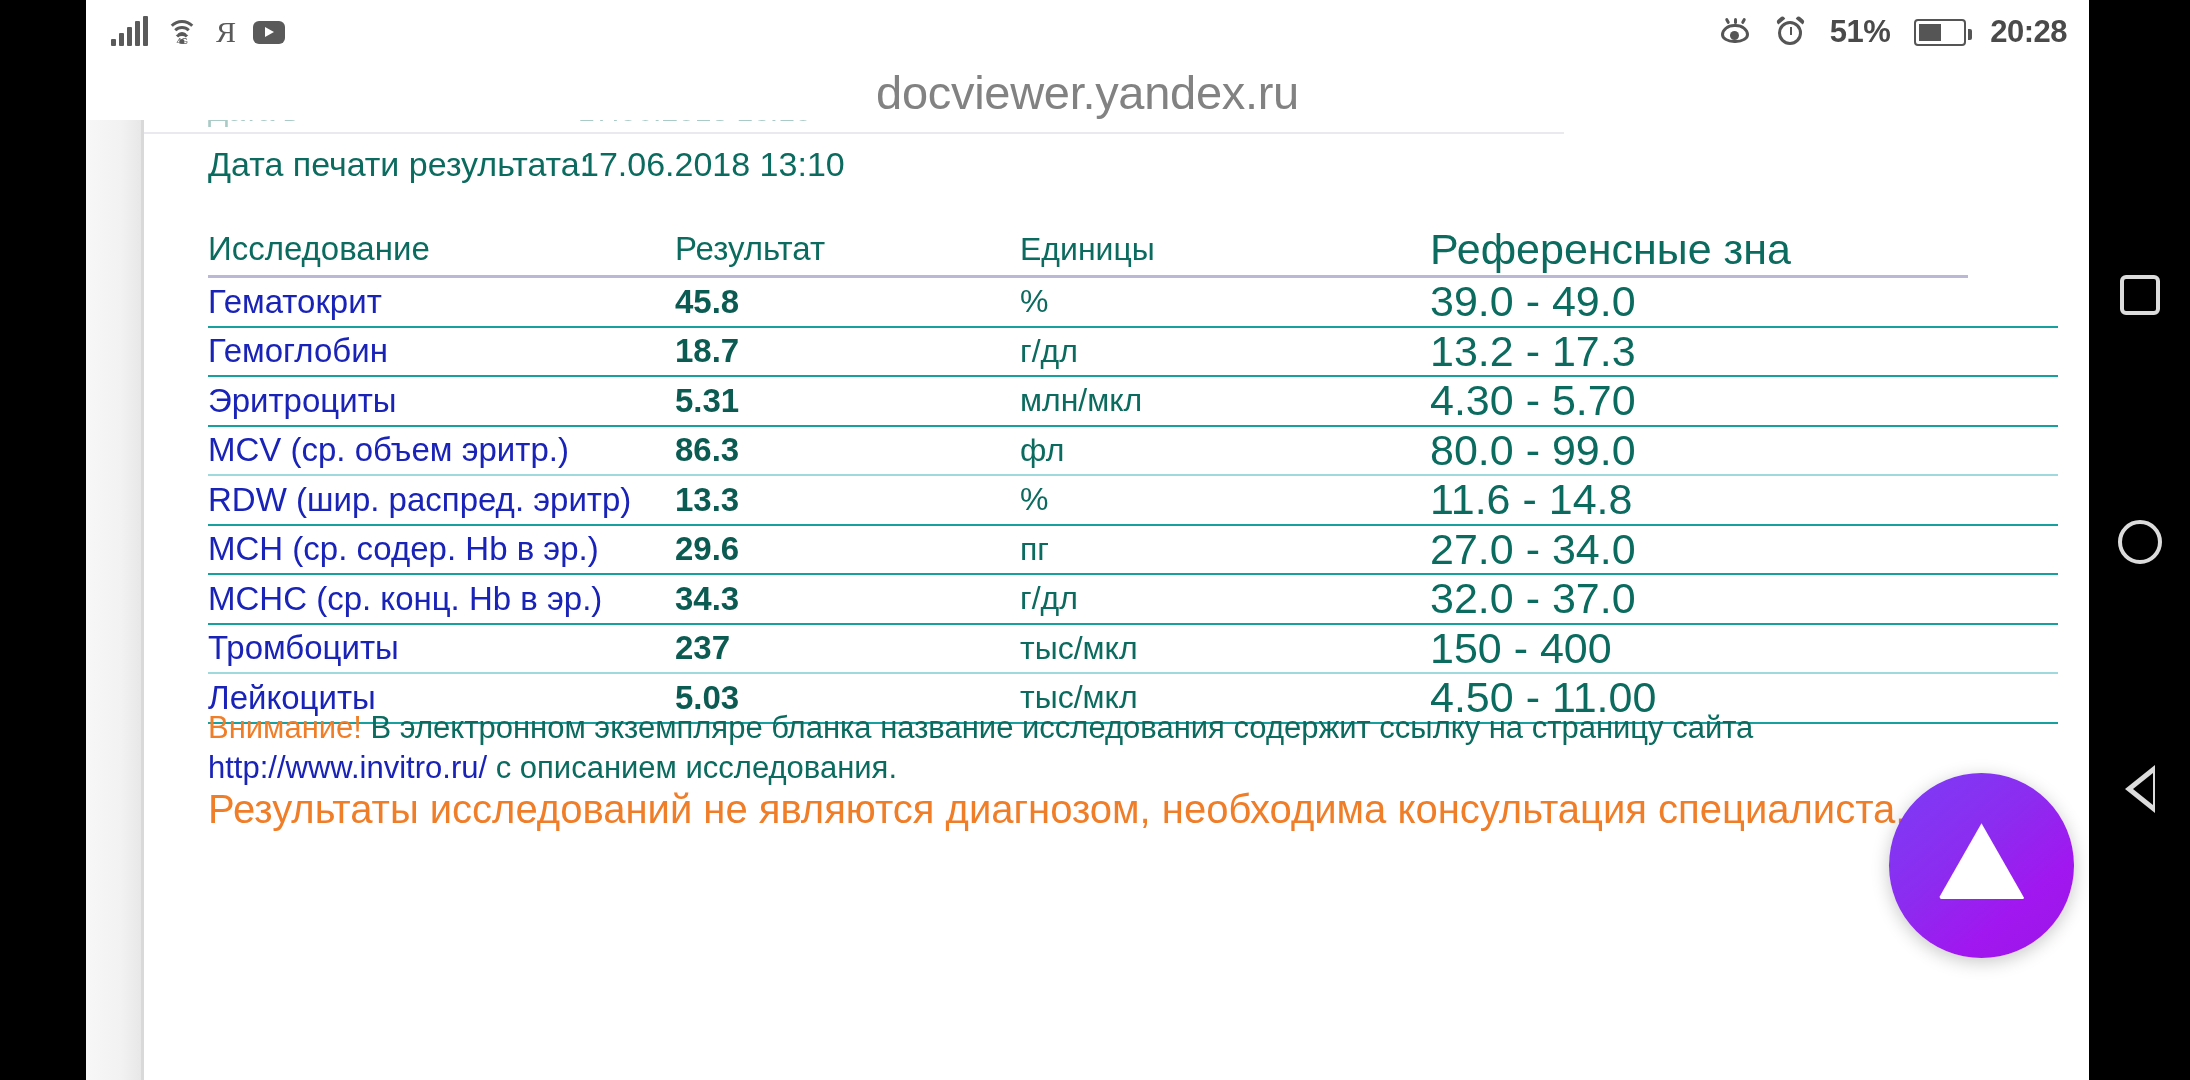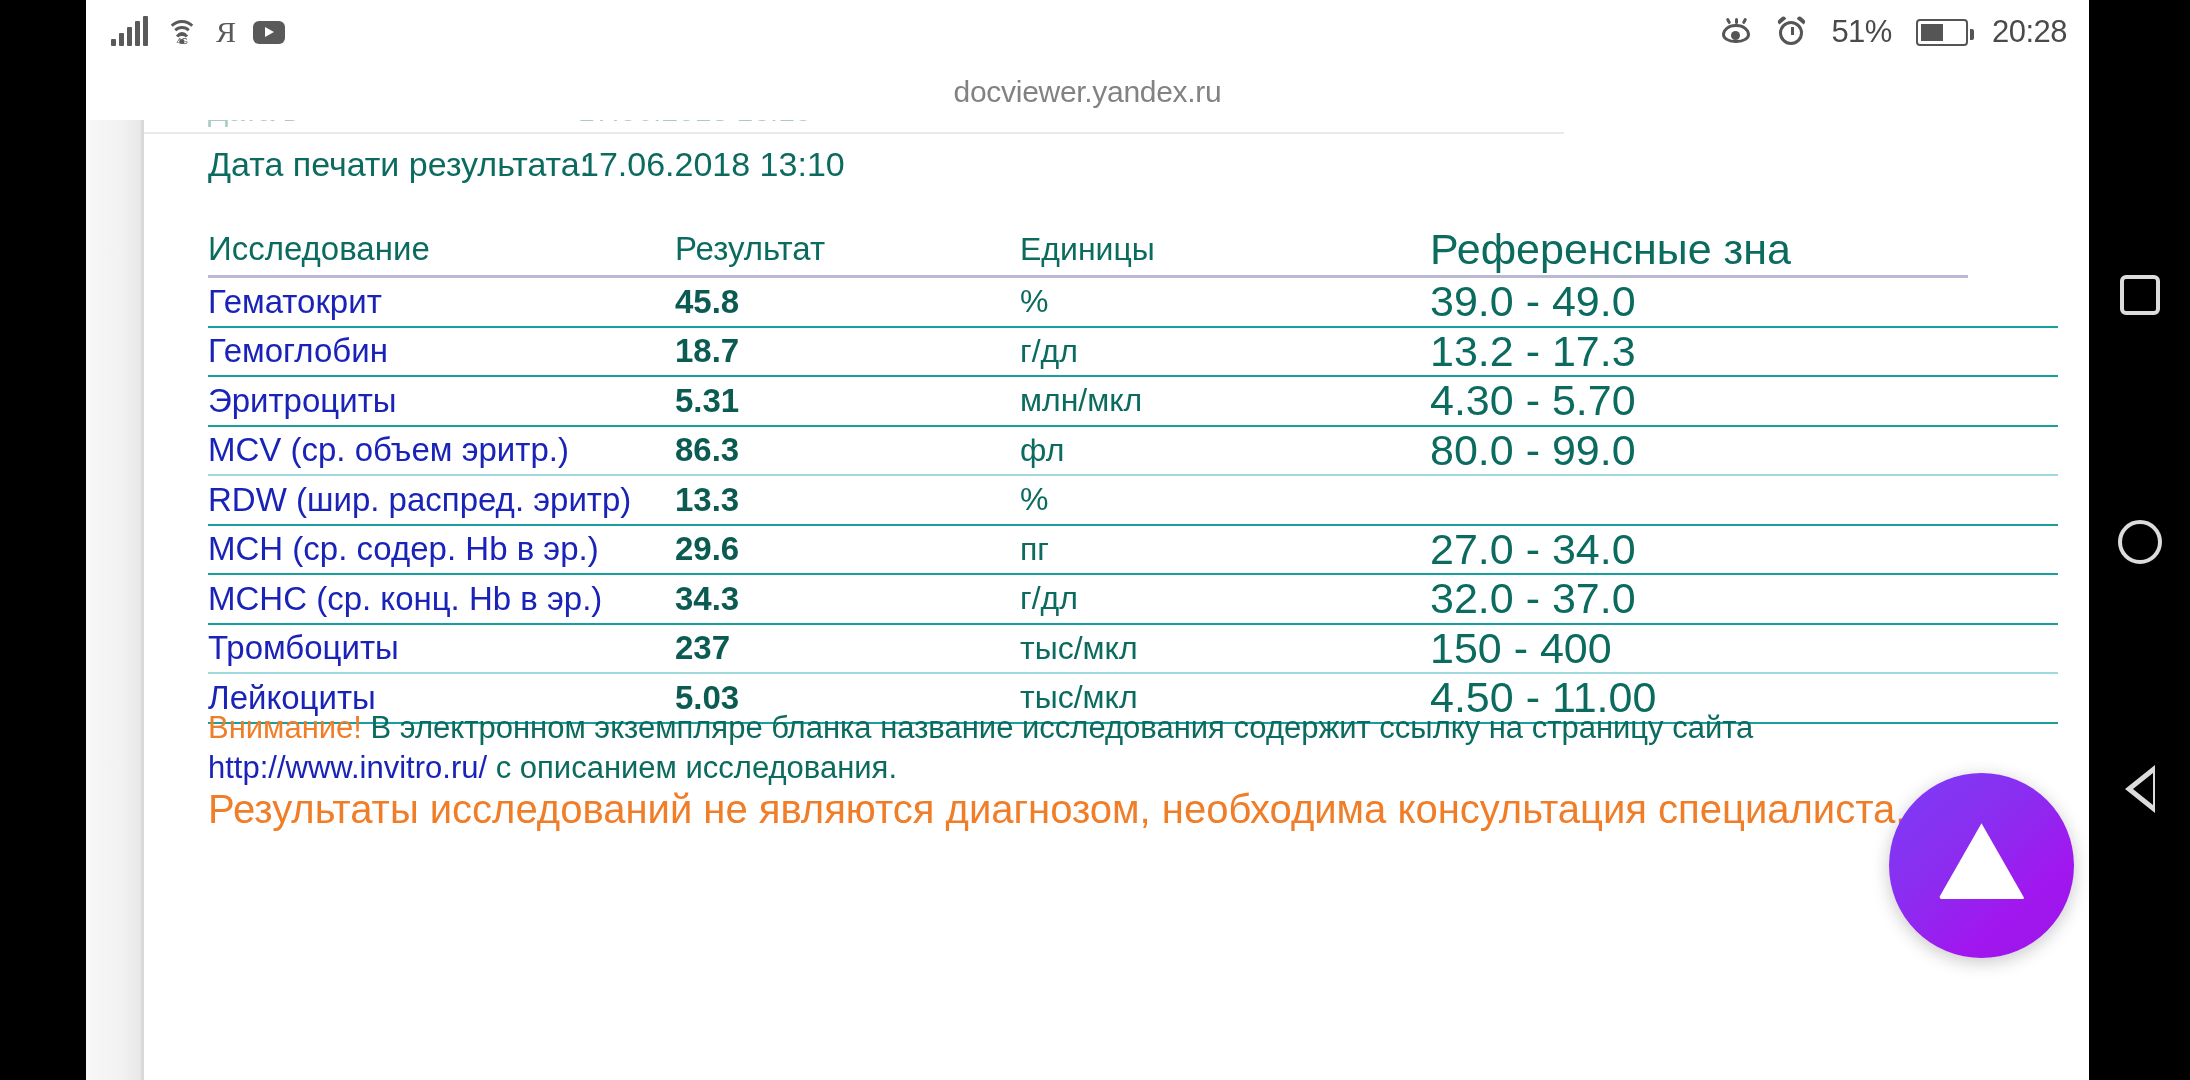--- a/index.html
+++ b/index.html
@@ -10,21 +10,21 @@
 
   
   .bezel-left{ position:absolute; left:0; top:0; width:86px; height:1080px; background:#000; z-index:40;}
 
   
   #statusbar{ position:absolute; left:86px; top:0; width:2003px; height:64px;
               background:#fff; z-index:30; }
   .sb-left{ position:absolute; left:25px; top:0; height:64px; display:flex;
             align-items:center; gap:17px; }
   .sb-right{ position:absolute; right:22px; top:0; height:64px; display:flex;
-             align-items:center; gap:24px; }
+             align-items:center; gap:24px;font-weight:bold; }
 
   .sig-bars{ display:flex; align-items:flex-end; gap:3px; height:28px; }
   .sig-bars i{ display:block; width:5px; background:#5a5a5a; border-radius:1px; }
   .sig-bars i:nth-child(1){ height:7px; }
   .sig-bars i:nth-child(2){ height:13px; }
   .sig-bars i:nth-child(3){ height:19px; }
   .sig-bars i:nth-child(4){ height:25px; }
   .sig-bars i:nth-child(5){ height:30px; }
 
   .wifi{ position:relative; width:34px; height:28px; }
@@ -76,21 +76,21 @@
   .battery .fill{ position:absolute; left:3px; top:3px; width:22px; bottom:3px;
                   background:#555; }
   .battery::after{ content:""; position:absolute; right:-8px; top:8px; width:4px;
                    height:11px; background:#555; border-radius:0 2px 2px 0; }
   .sb-time{ font-size:31px; color:#4a4a4a; letter-spacing:-.5px; }
 
   
   #urlbar{ position:absolute; left:86px; top:64px; width:2003px; height:56px;
            background:#fff; display:flex; align-items:center; justify-content:center;
            z-index:29; }
-  #urlbar .url{ font-size:30px; color:#828282; letter-spacing:-.3px; }
+  #urlbar .url{ font-size:47px; color:#828282; letter-spacing:-.3px; }
 
   
   #viewer{ position:absolute; left:86px; top:120px; width:2003px; height:960px;
            background:#fff; overflow:hidden; z-index:10; }
   
   .gutter{ position:absolute; left:0; top:0; width:58px; height:100%;
            background:linear-gradient(90deg,#f7f7f7 0%,#f2f2f2 60%,#e6e6e6 100%); }
   .gutter::after{ content:""; position:absolute; right:0; top:0; width:3px;
                   height:100%; background:#d9d9d9; }
 
@@ -259,20 +259,21 @@
           <div class="trow thin">
             <span class="c-name">MCV (ср. объем эритр.)</span>
             <span class="c-res">86.3</span>
             <span class="c-unit">фл</span>
             <span class="c-ref">80.0 - 99.0</span>
           </div>
           <div class="trow">
             <span class="c-name">RDW (шир. распред. эритр)</span>
             <span class="c-res">13.3</span>
             <span class="c-unit">%</span>
+            <span class="c-ref">11.6 - 14.8</span>
           </div>
           <div class="trow">
             <span class="c-name">MCH (ср. содер. Hb в эр.)</span>
             <span class="c-res">29.6</span>
             <span class="c-unit">пг</span>
             <span class="c-ref">27.0 - 34.0</span>
           </div>
           <div class="trow">
             <span class="c-name">MCHC (ср. конц. Hb в эр.)</span>
             <span class="c-res">34.3</span>

